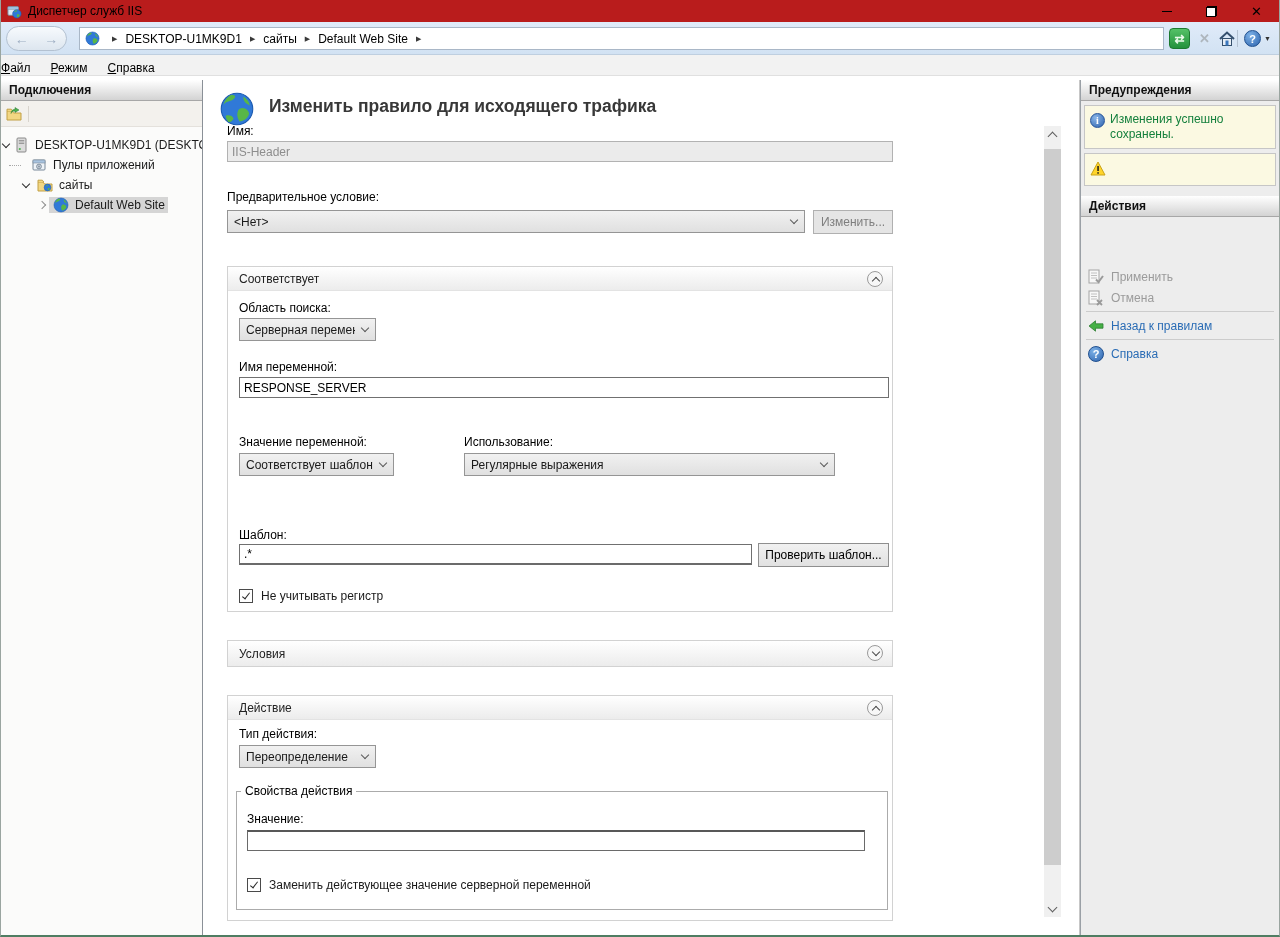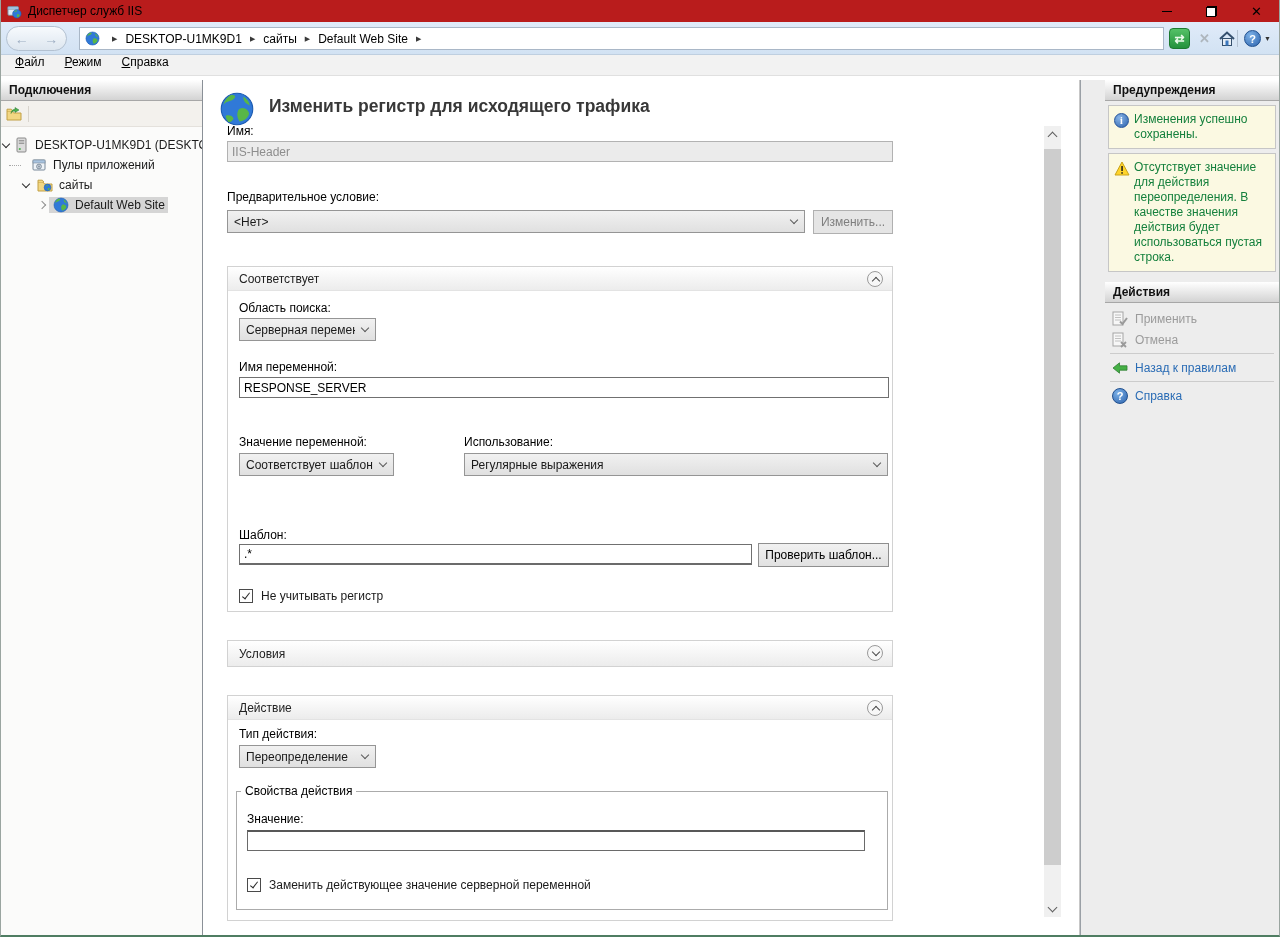--- a/index.html
+++ b/index.html
@@ -29,21 +29,21 @@
   .crumb-sep { font-size:7px; color:#3a3a3a; margin:0 8px; }
   .crumb-item { font-size:12px; color:#000; white-space:nowrap; }
   .tb-icon { position:absolute; top:6px; width:21px; height:21px; display:flex; align-items:center; justify-content:center; }
   .refresh-box { background:linear-gradient(#5fcద,#2f9e3f); background:linear-gradient(#55c167,#23923c); border:1px solid #1c7a30; border-radius:4px; color:#eafaea; font-size:12px; font-weight:bold; }
   .stop-box { color:#aeb6bd; font-size:13px; font-weight:bold; }
   .tb-sep { position:absolute; top:8px; width:1px; height:17px; background:#b4c2d2; }
   .help-circle { width:17px; height:17px; border-radius:50%; background:radial-gradient(circle at 35% 30%, #7db2e8, #2d63ad); border:1px solid #20508f; color:#fff; font-weight:bold; font-size:11px; display:flex; align-items:center; justify-content:center; }
   .help-caret { position:absolute; top:13px; font-size:7px; color:#333; }
 
   
-  .menubar { position:absolute; left:0; top:55px; right:0; height:21px; background:#f2f2f2; border-bottom:1px solid #e0e0e0; display:flex; align-items:flex-start; padding-left:14px; }
+  .menubar { position:absolute; left:0; top:55px; right:0; height:21px; background:#f2f2f2; border-bottom:1px solid #e0e0e0; display:flex; align-items:flex-end; }
   .menu-item { display:inline-block; margin-right:20px; font-size:12px; color:#000; }
   .menu-item::first-letter { text-decoration:underline; }
 
   
   .body { position:absolute; left:0; top:80px; right:0; bottom:0; display:flex; }
 
   
   .left-panel { width:202px; flex:0 0 202px; border-right:1px solid #8a9097; background:#fbfbfa; display:flex; flex-direction:column; }
   .pane-header { height:21px; line-height:20px; font-weight:bold; font-size:12px; color:#111; padding-left:8px; background:linear-gradient(#ffffff,#d3d3d3); border-bottom:1px solid #a7a7a7; }
   .conn-toolbar { height:26px; background:#f3f1ed; border-bottom:1px solid #e4e1dc; display:flex; align-items:center; padding-left:5px; }
@@ -93,28 +93,28 @@
 
   
   .scrollbar { position:absolute; left:841px; top:46px; width:17px; height:791px; background:#f0f0f0; }
   .sb-arrow { position:absolute; left:0; width:17px; height:17px; background:#f0f0f0; display:flex; align-items:center; justify-content:center; }
   .sb-arrow::after { content:""; width:6px; height:6px; border-right:1.5px solid #5e5e5e; border-bottom:1.5px solid #5e5e5e; }
   .sb-arrow.up { top:0; } .sb-arrow.up::after { transform:rotate(-135deg); margin-top:3px; }
   .sb-arrow.down { bottom:0; } .sb-arrow.down::after { transform:rotate(45deg); margin-top:-3px; }
   .sb-thumb { position:absolute; left:0; top:23px; width:17px; height:716px; background:#cdcdcd; }
 
   
-  .right-panel { width:199px; flex:0 0 199px; background:#ededed; border-left:1px solid #9aa0a6; display:flex; flex-direction:column;padding-left:24px; }
+  .right-panel { width:199px; flex:0 0 199px; background:#ededed; border-left:1px solid #9aa0a6; display:flex; flex-direction:column; }
   .alerts { padding:4px 3px 2px 3px; }
   .alert { border:1px solid #c6c6c6; background:#fbf9e2; display:flex; padding:6px 5px 6px 5px; margin-bottom:4px; }
   .alert-icon-wrap { width:20px; flex:0 0 20px; padding-top:1px; }
   .info-icon { width:15px; height:15px; border-radius:50%; background:radial-gradient(circle at 35% 30%, #8ab6e8, #2d63ad); border:1px solid #24539a; color:#fff; font-size:10px; font-weight:bold; font-family:"Liberation Serif",serif; display:flex; align-items:center; justify-content:center; }
   .alert-text { flex:1; font-size:12px; line-height:15px; color:#15803d; }
   .actions-header-gap { margin-top:4px; }
-  .action-list { padding-top:5px; }
+  .action-list { padding-top:5px;margin-top:44px; }
   .action-item { height:21px; display:flex; align-items:center; padding-left:7px; gap:7px; font-size:12px; }
   .action-item.disabled { color:#9b9b9b; }
   .action-item.link { color:#2a6cb5; }
   .action-sep { border:none; border-top:1px solid #cccccc; margin:3px 5px; }
   .ai-icon { width:16px; height:16px; flex:0 0 16px; }
 </style>
 </head>
 <body>
 
 <div class="window">
@@ -253,21 +253,21 @@
     </aside>
 
     <main class="main">
       <svg class="form-globe" viewBox="0 0 16 16">
         <circle cx="8" cy="8" r="7" fill="#3079d8" stroke="#1c5bb0" stroke-width="0.5"></circle>
         <path d="M2 6 C4 4 5.8 4.8 7 3 C7.8 1.9 5.9 1.5 4.9 2 C3.4 2.8 2.5 4.4 2 6Z" fill="#58b747"></path>
         <path d="M9 8 C11 7 12.9 8 13.4 10 C12.9 12 11 13.5 9.1 13.5 C8.1 12 7.6 9.5 9 8Z" fill="#58b747"></path>
         <path d="M11 2.6 C12.4 3.5 13.4 4.9 13.7 6.4 C12.7 5.9 11.5 5.4 11 4 C10.7 3.2 10.8 2.9 11 2.6Z" fill="#58b747"></path>
         <path d="M3 11 C4.5 10.5 6 11 6.5 12.3 C6 13.2 5 13.9 4.2 13.8 C3.5 13 3 12 3 11Z" fill="#58b747"></path>
       </svg>
-      <h1 class="form-title">Изменить регистр для исходящего трафика</h1>
+      <h1 class="form-title">Изменить правило для исходящего трафика</h1>
 
       <label class="flabel" style="left:24px; top:44px;">Имя:</label>
       <input class="tinput" style="left: 24px; top: 61px; width: 666px;" disabled="" value="IIS-Header">
 
       <label class="flabel" style="left:24px; top:110px;">Предварительное условие:</label>
       <div class="combo" style="left:24px; top:130px; width:578px;">
         <span class="combo-text">&lt;Нет&gt;</span>
         <span class="combo-arrow"></span>
       </div>
       <button class="btn disabled" style="left:610px; top:130px; width:80px; height:24px;">Изменить...</button>
@@ -284,21 +284,21 @@
         </div>
         <label class="flabel" style="left:11px; top:93px;">Имя переменной:</label>
         <input class="tinput" style="left: 11px; top: 110px; width: 650px;" value="RESPONSE_SERVER">
 
         <label class="flabel" style="left:11px; top:168px;">Значение переменной:</label>
         <div class="combo" style="left:11px; top:186px; width:155px;">
           <span class="combo-text">Соответствует шаблону</span>
           <span class="combo-arrow"></span>
         </div>
         <label class="flabel" style="left:236px; top:168px;">Использование:</label>
-        <div class="combo" style="left:236px; top:186px; width:424px;">
+        <div class="combo" style="left:236px; top:186px; width:371px;">
           <span class="combo-text">Регулярные выражения</span>
           <span class="combo-arrow"></span>
         </div>
 
         <label class="flabel" style="left:11px; top:261px;">Шаблон:</label>
         <input class="tinput" style="left: 11px; top: 277px; width: 513px; border-bottom: 2px solid rgb(107, 107, 107);" value=".*">
         <button class="btn" style="left:530px; top:276px; width:131px; height:24px;">Проверить шаблон...</button>
 
         <div class="check-row" style="left:11px; top:322px;">
           <span class="checkbox checked">
@@ -355,21 +355,20 @@
           <span class="alert-text">Изменения успешно сохранены.</span>
         </div>
         <div class="alert">
           <span class="alert-icon-wrap">
             <svg width="16" height="15" viewBox="0 0 16 15">
               <path d="M8 1 L15 14 H1 Z" fill="#ffd42a" stroke="#c9a318"></path>
               <rect x="7.3" y="5" width="1.5" height="5" fill="#1a1a1a"></rect>
               <rect x="7.3" y="11.2" width="1.5" height="1.5" fill="#1a1a1a"></rect>
             </svg>
           </span>
-          <span class="alert-text">Отсутствует значение для действия переопределения. В качестве значения действия будет использоваться пустая строка.</span>
         </div>
       </div>
       <div class="pane-header actions-header-gap">Действия</div>
       <div class="action-list">
         <div class="action-item disabled">
           <svg class="ai-icon" viewBox="0 0 16 16">
             <rect x="1" y="1" width="10" height="13" fill="#f7f7f7" stroke="#a5a5a5"></rect>
             <line x1="3" y1="4" x2="9" y2="4" stroke="#c0c0c0"></line>
               <line x1="3" y1="6.5" x2="9" y2="6.5" stroke="#c0c0c0"></line>
               <line x1="3" y1="9" x2="9" y2="9" stroke="#c0c0c0"></line>

